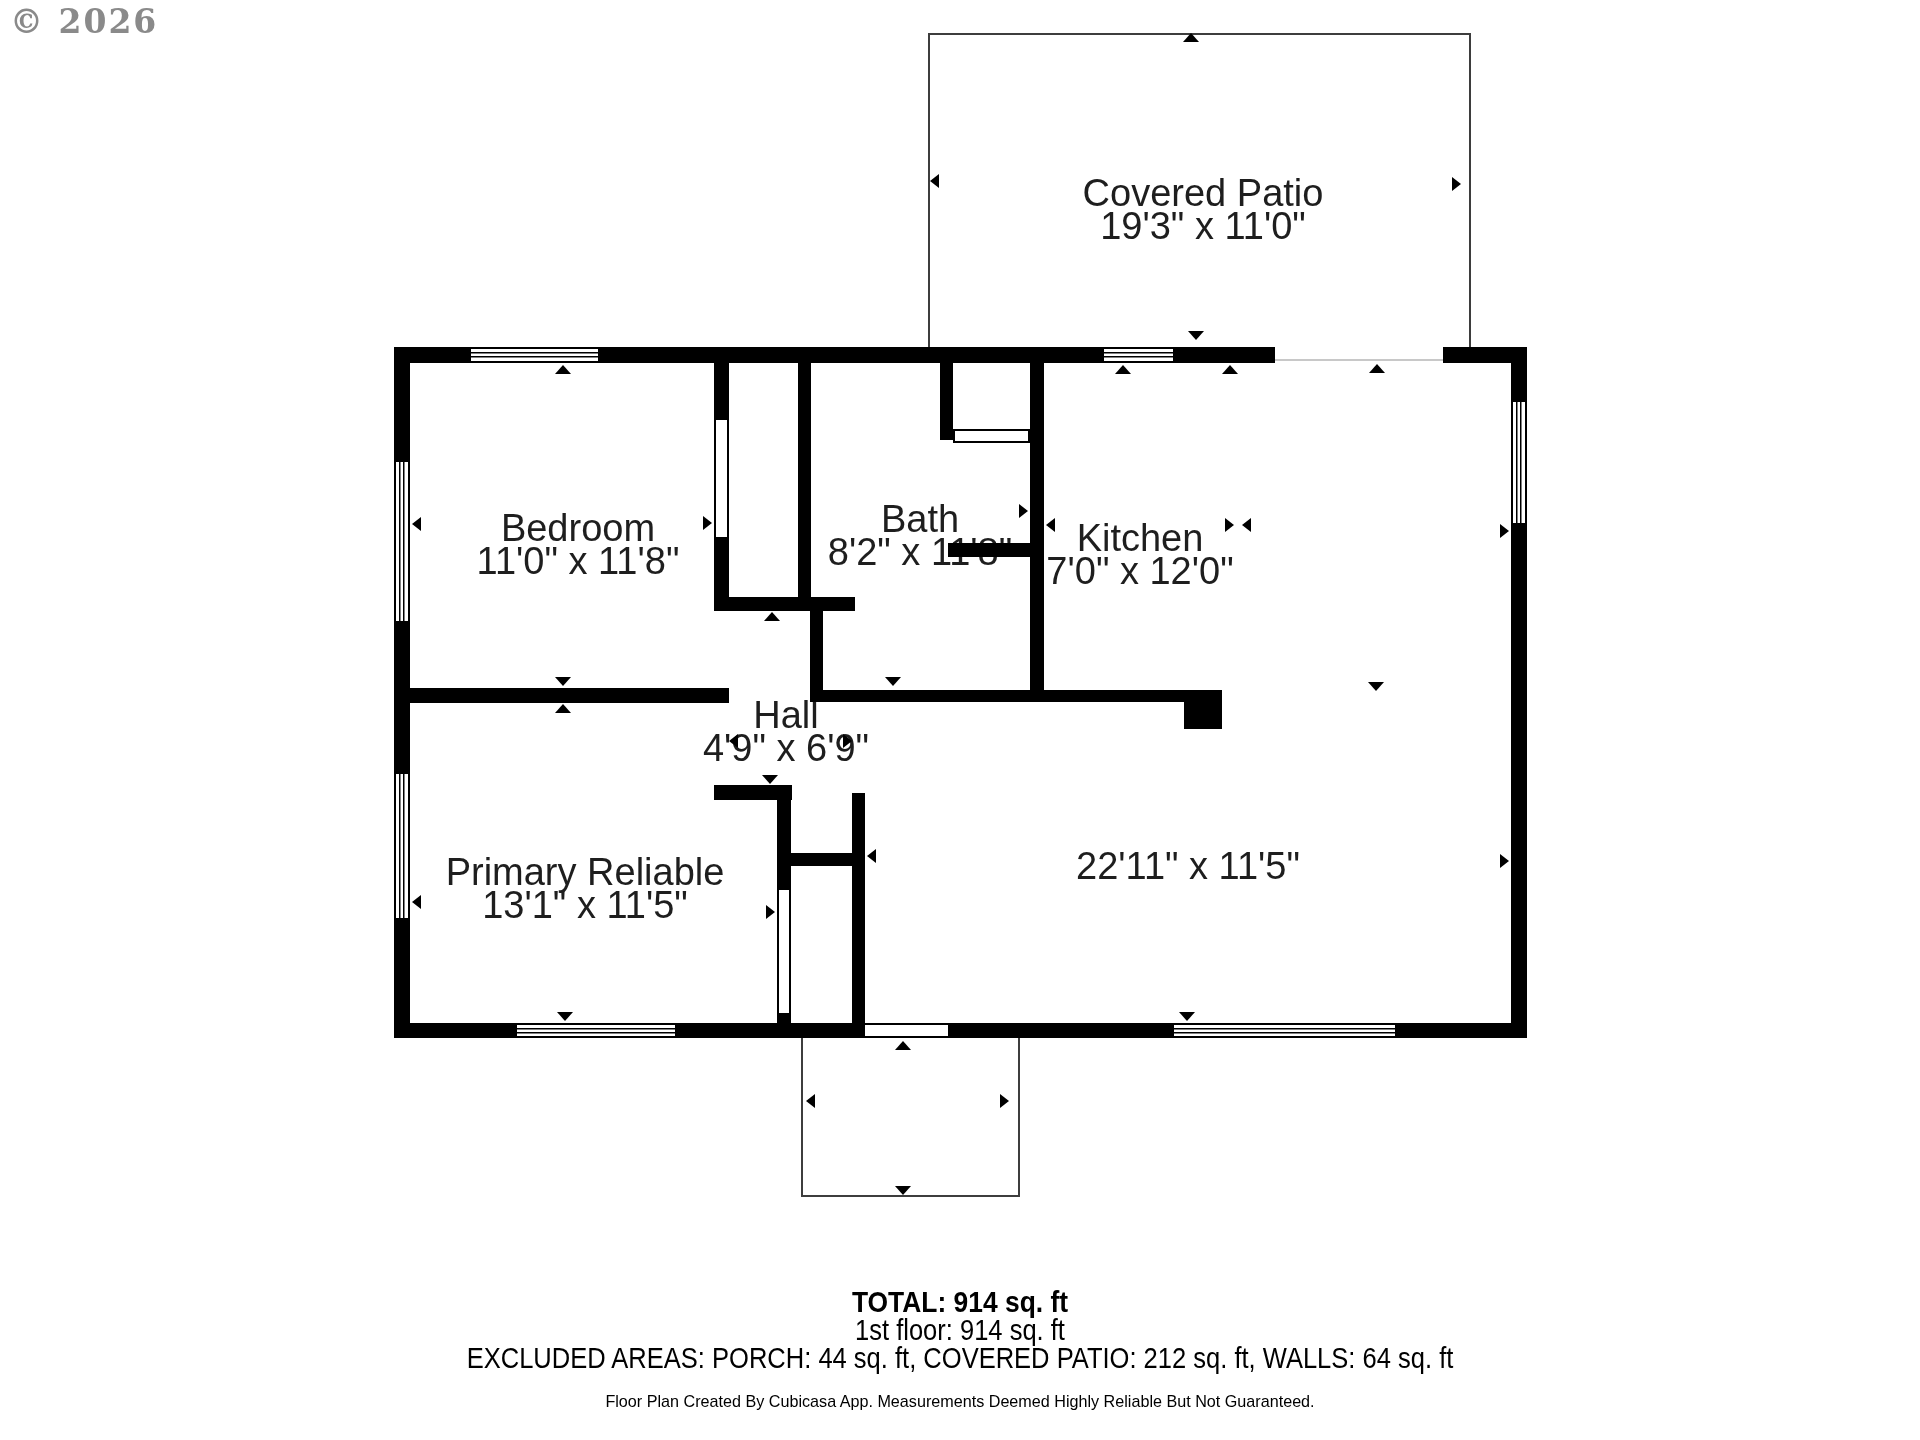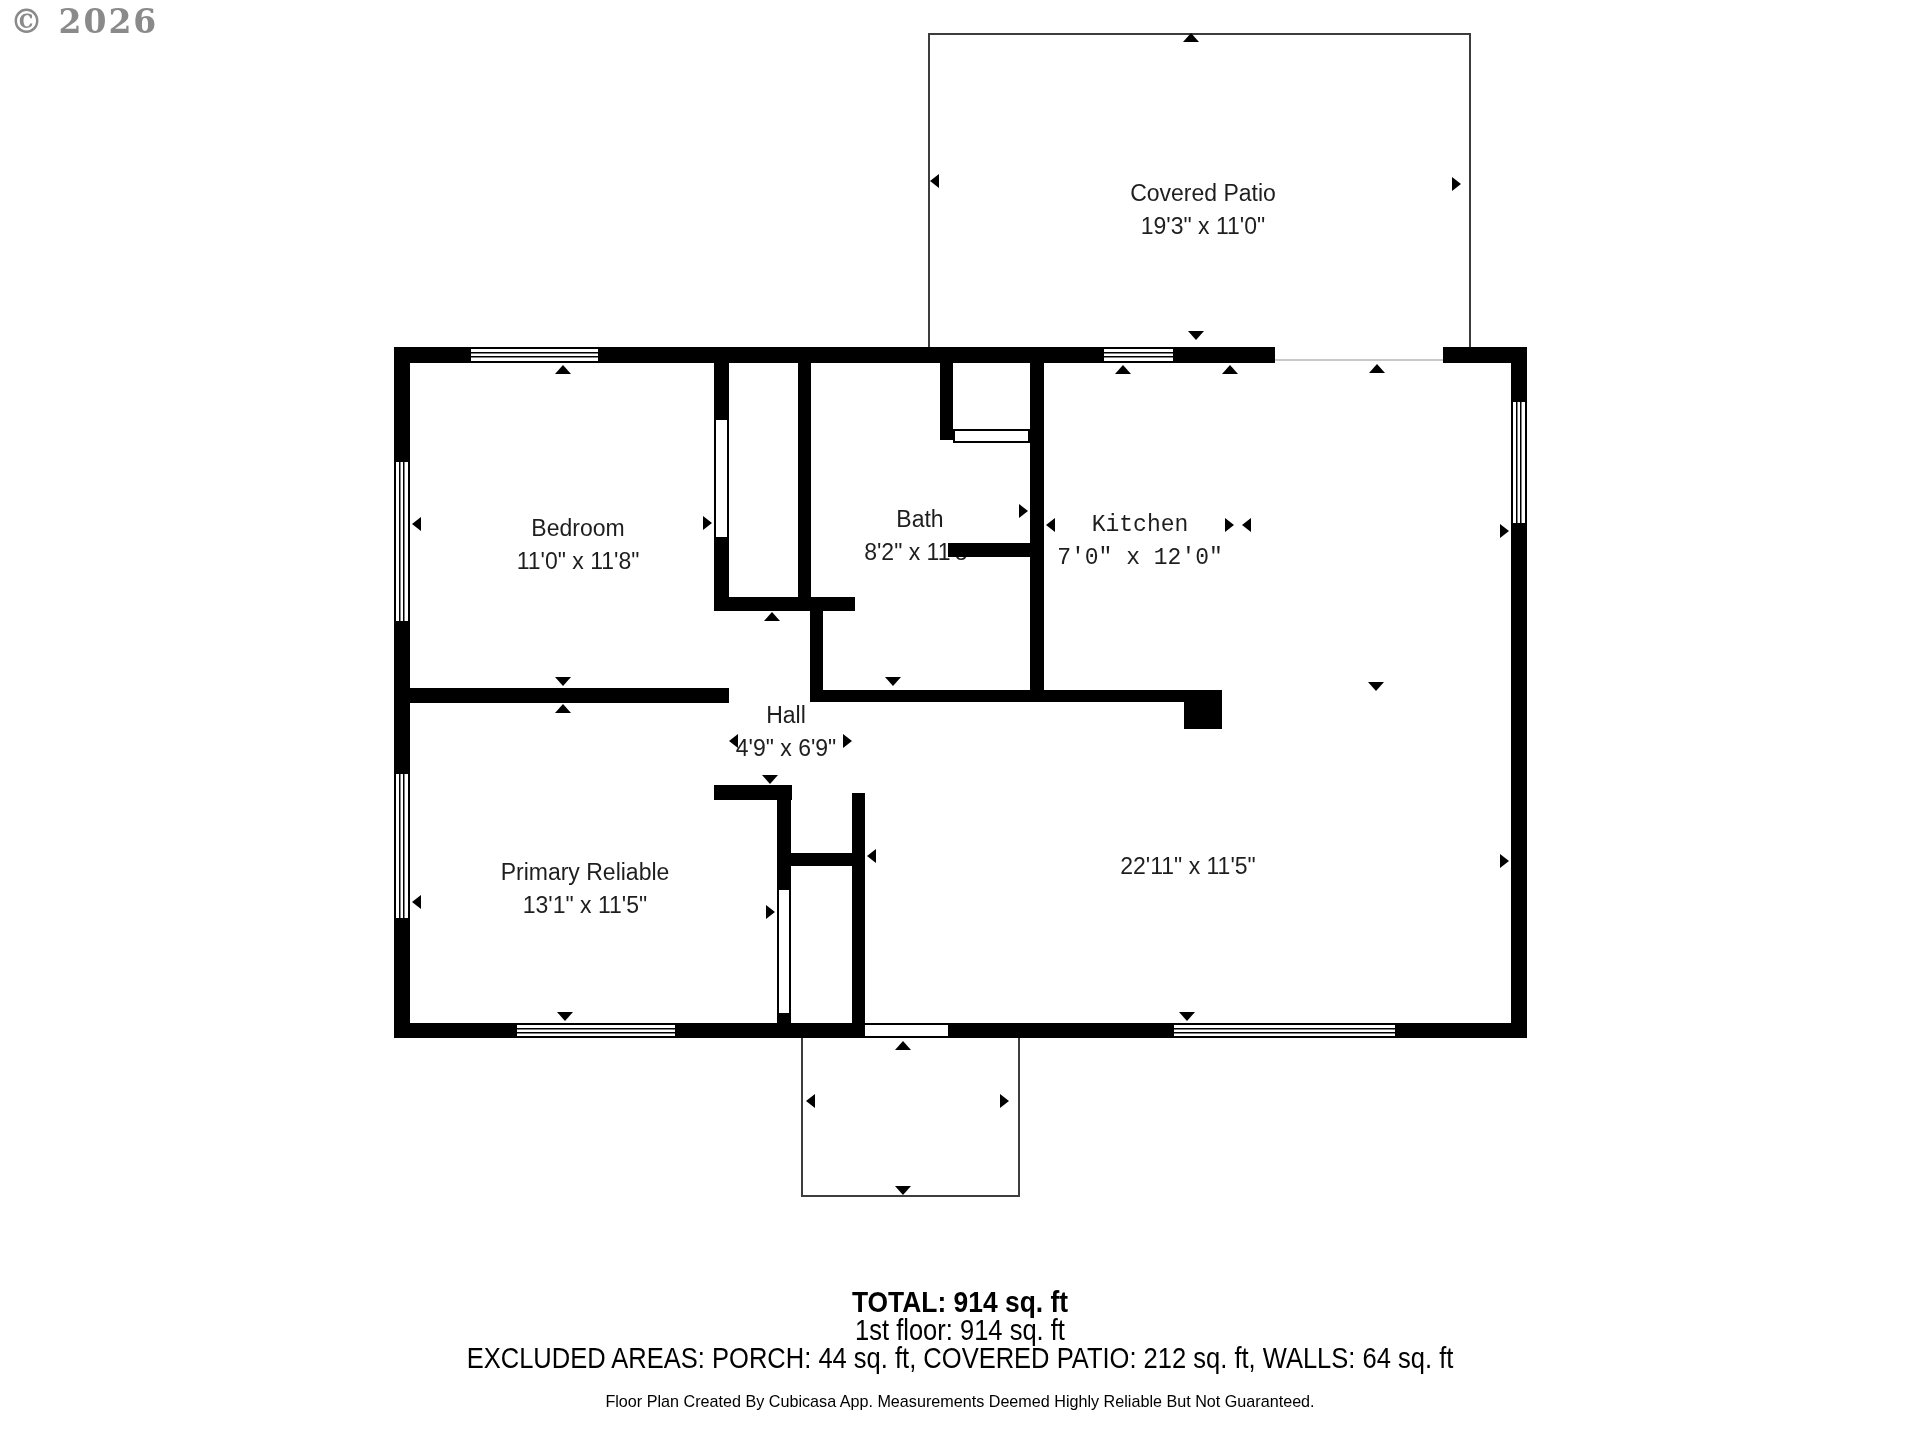--- a/index.html
+++ b/index.html
@@ -22,21 +22,21 @@
   
   .outline{position:absolute;box-sizing:border-box;z-index:2;}
   
   .mk{position:absolute;width:0;height:0;z-index:7;}
   .mk.up{border-left:8px solid transparent;border-right:8px solid transparent;border-bottom:9px solid #000;}
   .mk.down{border-left:8px solid transparent;border-right:8px solid transparent;border-top:9px solid #000;}
   .mk.left{border-top:7px solid transparent;border-bottom:7px solid transparent;border-right:9px solid #000;}
   .mk.right{border-top:7px solid transparent;border-bottom:7px solid transparent;border-left:9px solid #000;}
   
   .room{position:absolute;width:400px;margin-left:-200px;text-align:center;z-index:1;
-        color:#1e1e1e;font-size:23px;line-height:33px;}
+        color:#1e1e1e;font-size:38px;line-height:33px;}
   .room .nm,.room .dm{display:block;}
   
   #summary{position:absolute;left:0;top:1288px;width:1920px;text-align:center;color:#000;
            transform:scaleX(0.88);transform-origin:960px 0;}
   #summary .t1{font-size:30px;font-weight:bold;line-height:28px;}
   #summary .t2{font-size:29px;line-height:28px;}
   #summary .t3{font-size:29px;line-height:28px;}
   #disclaimer{position:absolute;left:0;top:1392px;width:1920px;text-align:center;color:#000;
               font-size:17px;transform:scaleX(0.95);transform-origin:960px 0;}
   
@@ -140,21 +140,21 @@
     <span class="dm">19'3" x 11'0"</span>
   </div>
   <div class="room" style="left:578px;top:512px;">
     <span class="nm">Bedroom</span>
     <span class="dm">11'0" x 11'8"</span>
   </div>
   <div class="room" style="left:920px;top:503px;">
     <span class="nm">Bath</span>
     <span class="dm">8'2" x 11'8"</span>
   </div>
-  <div class="room" style="left:1140px;top:509px;font-family:Liberation Mono, monospace;">
+  <div class="room" style="left:1140px;top:522px;">
     <span class="nm">Kitchen</span>
     <span class="dm">7'0" x 12'0"</span>
   </div>
   <div class="room" style="left:786px;top:699px;">
     <span class="nm">Hall</span>
     <span class="dm">4'9" x 6'9"</span>
   </div>
   <div class="room" style="left:585px;top:856px;">
     <span class="nm">Primary Reliable</span>
     <span class="dm">13'1" x 11'5"</span>

